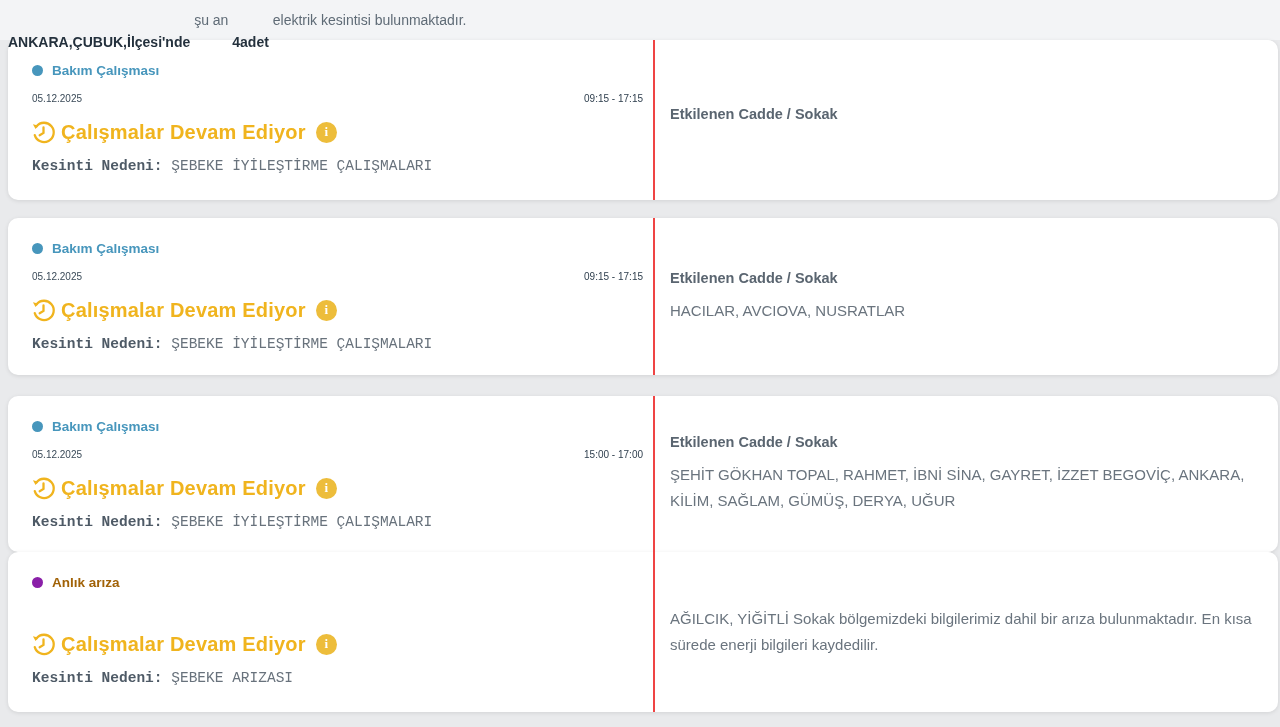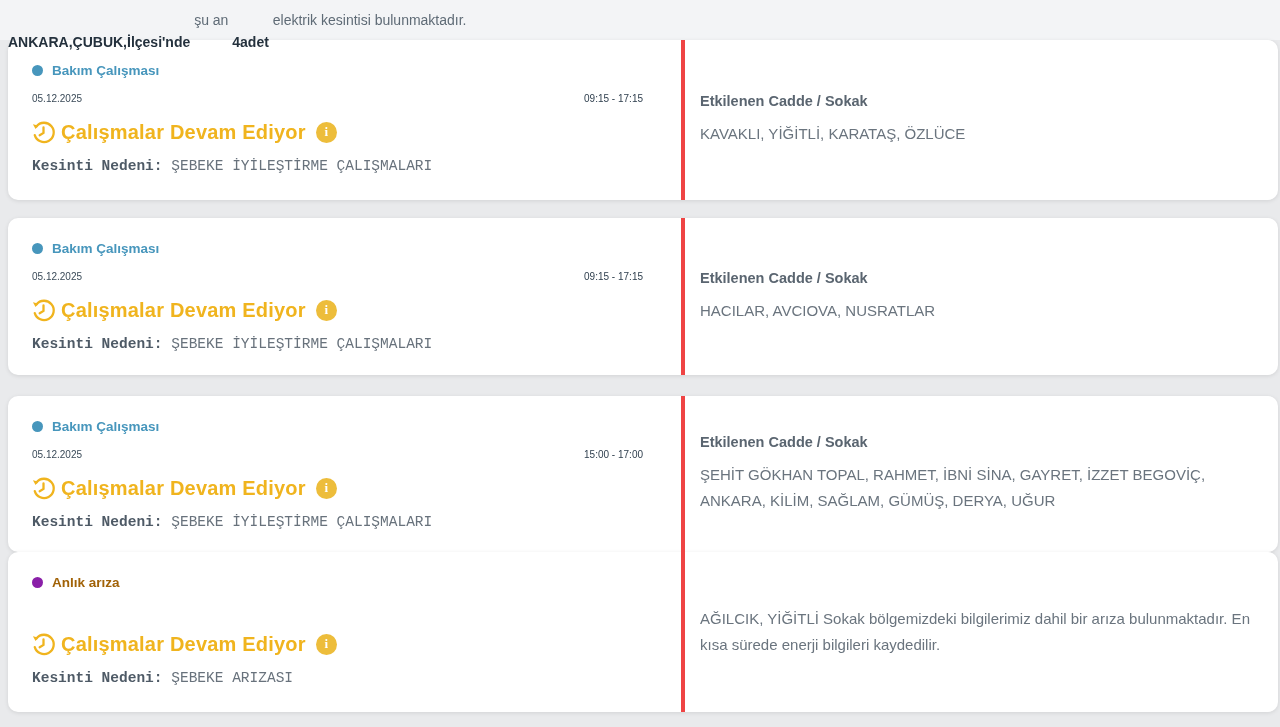--- a/index.html
+++ b/index.html
@@ -14,32 +14,32 @@
     display: flex; align-items: center;
     padding-left: 8px; font-size: 14px; color: #5f6b76;
     white-space: pre;
   }
   .header-bar b { color: #24313d; font-weight: 700; margin-top: 44px; }
   
   .card {
     background: #fff; border-radius: 10px;
     margin: 0 2px 17px 8px;
     box-shadow: 0 1px 4px rgba(0,0,0,.10);
-    display: flex; min-height: 160px; gap: 28px;
+    display: flex; min-height: 160px;
   }
   .card:nth-of-type(2) { margin-bottom: 18px; }
   .card:nth-of-type(3) { min-height: 157px; margin-bottom: 21px; }
   .card:nth-of-type(4) { min-height: 147px; margin-bottom: 0; }
   .col-left {
     width: 645px; flex: 0 0 645px;
     padding: 18px 10px 18px 24px;
   }
   .col-right {
     flex: 1 1 auto;
-    border-left: 4px solid #ef4444;
+    border-left: 2px solid #ef4444;
     padding: 14px 25px 14px 15px;
     display: flex; flex-direction: column; justify-content: center;
   }
   
   .type-row { height: 24px; display: flex; align-items: center; gap: 9px; }
   .dot { width: 11px; height: 11px; border-radius: 50%; flex: 0 0 11px; }
   .type-maintenance .dot { background: #4796bc; }
   .type-fault       .dot { background: #8a1fa8; }
   .type-label { font-size: 13.5px; font-weight: 700; }
   .type-maintenance .type-label { color: #4796bc; }
@@ -86,21 +86,20 @@
         </g>
         <path d="M7.8 6.2 L2.8 5.1 L5.4 9.6 Z" fill="#f0b41e"></path>
       </svg>
       <span class="status-text">Çalışmalar Devam Ediyor</span>
       <span class="info-icon">i</span>
     </div>
     <div class="reason-row"><span class="reason-label">Kesinti Nedeni: </span><span class="reason-text">ŞEBEKE İYİLEŞTİRME ÇALIŞMALARI</span></div>
   </div>
   <div class="col-right">
     <div class="affected-label">Etkilenen Cadde / Sokak</div>
-    <div class="affected-streets">KAVAKLI, YİĞİTLİ, KARATAŞ, ÖZLÜCE</div>
   </div>
 </div>
 
 <div class="card type-maintenance">
   <div class="col-left">
     <div class="type-row">
       <span class="dot"></span>
       <span class="type-label">Bakım Çalışması</span>
     </div>
     <div class="date-row"><span>05.12.2025 </span><span class="time">09:15 - 17:15</span></div>

